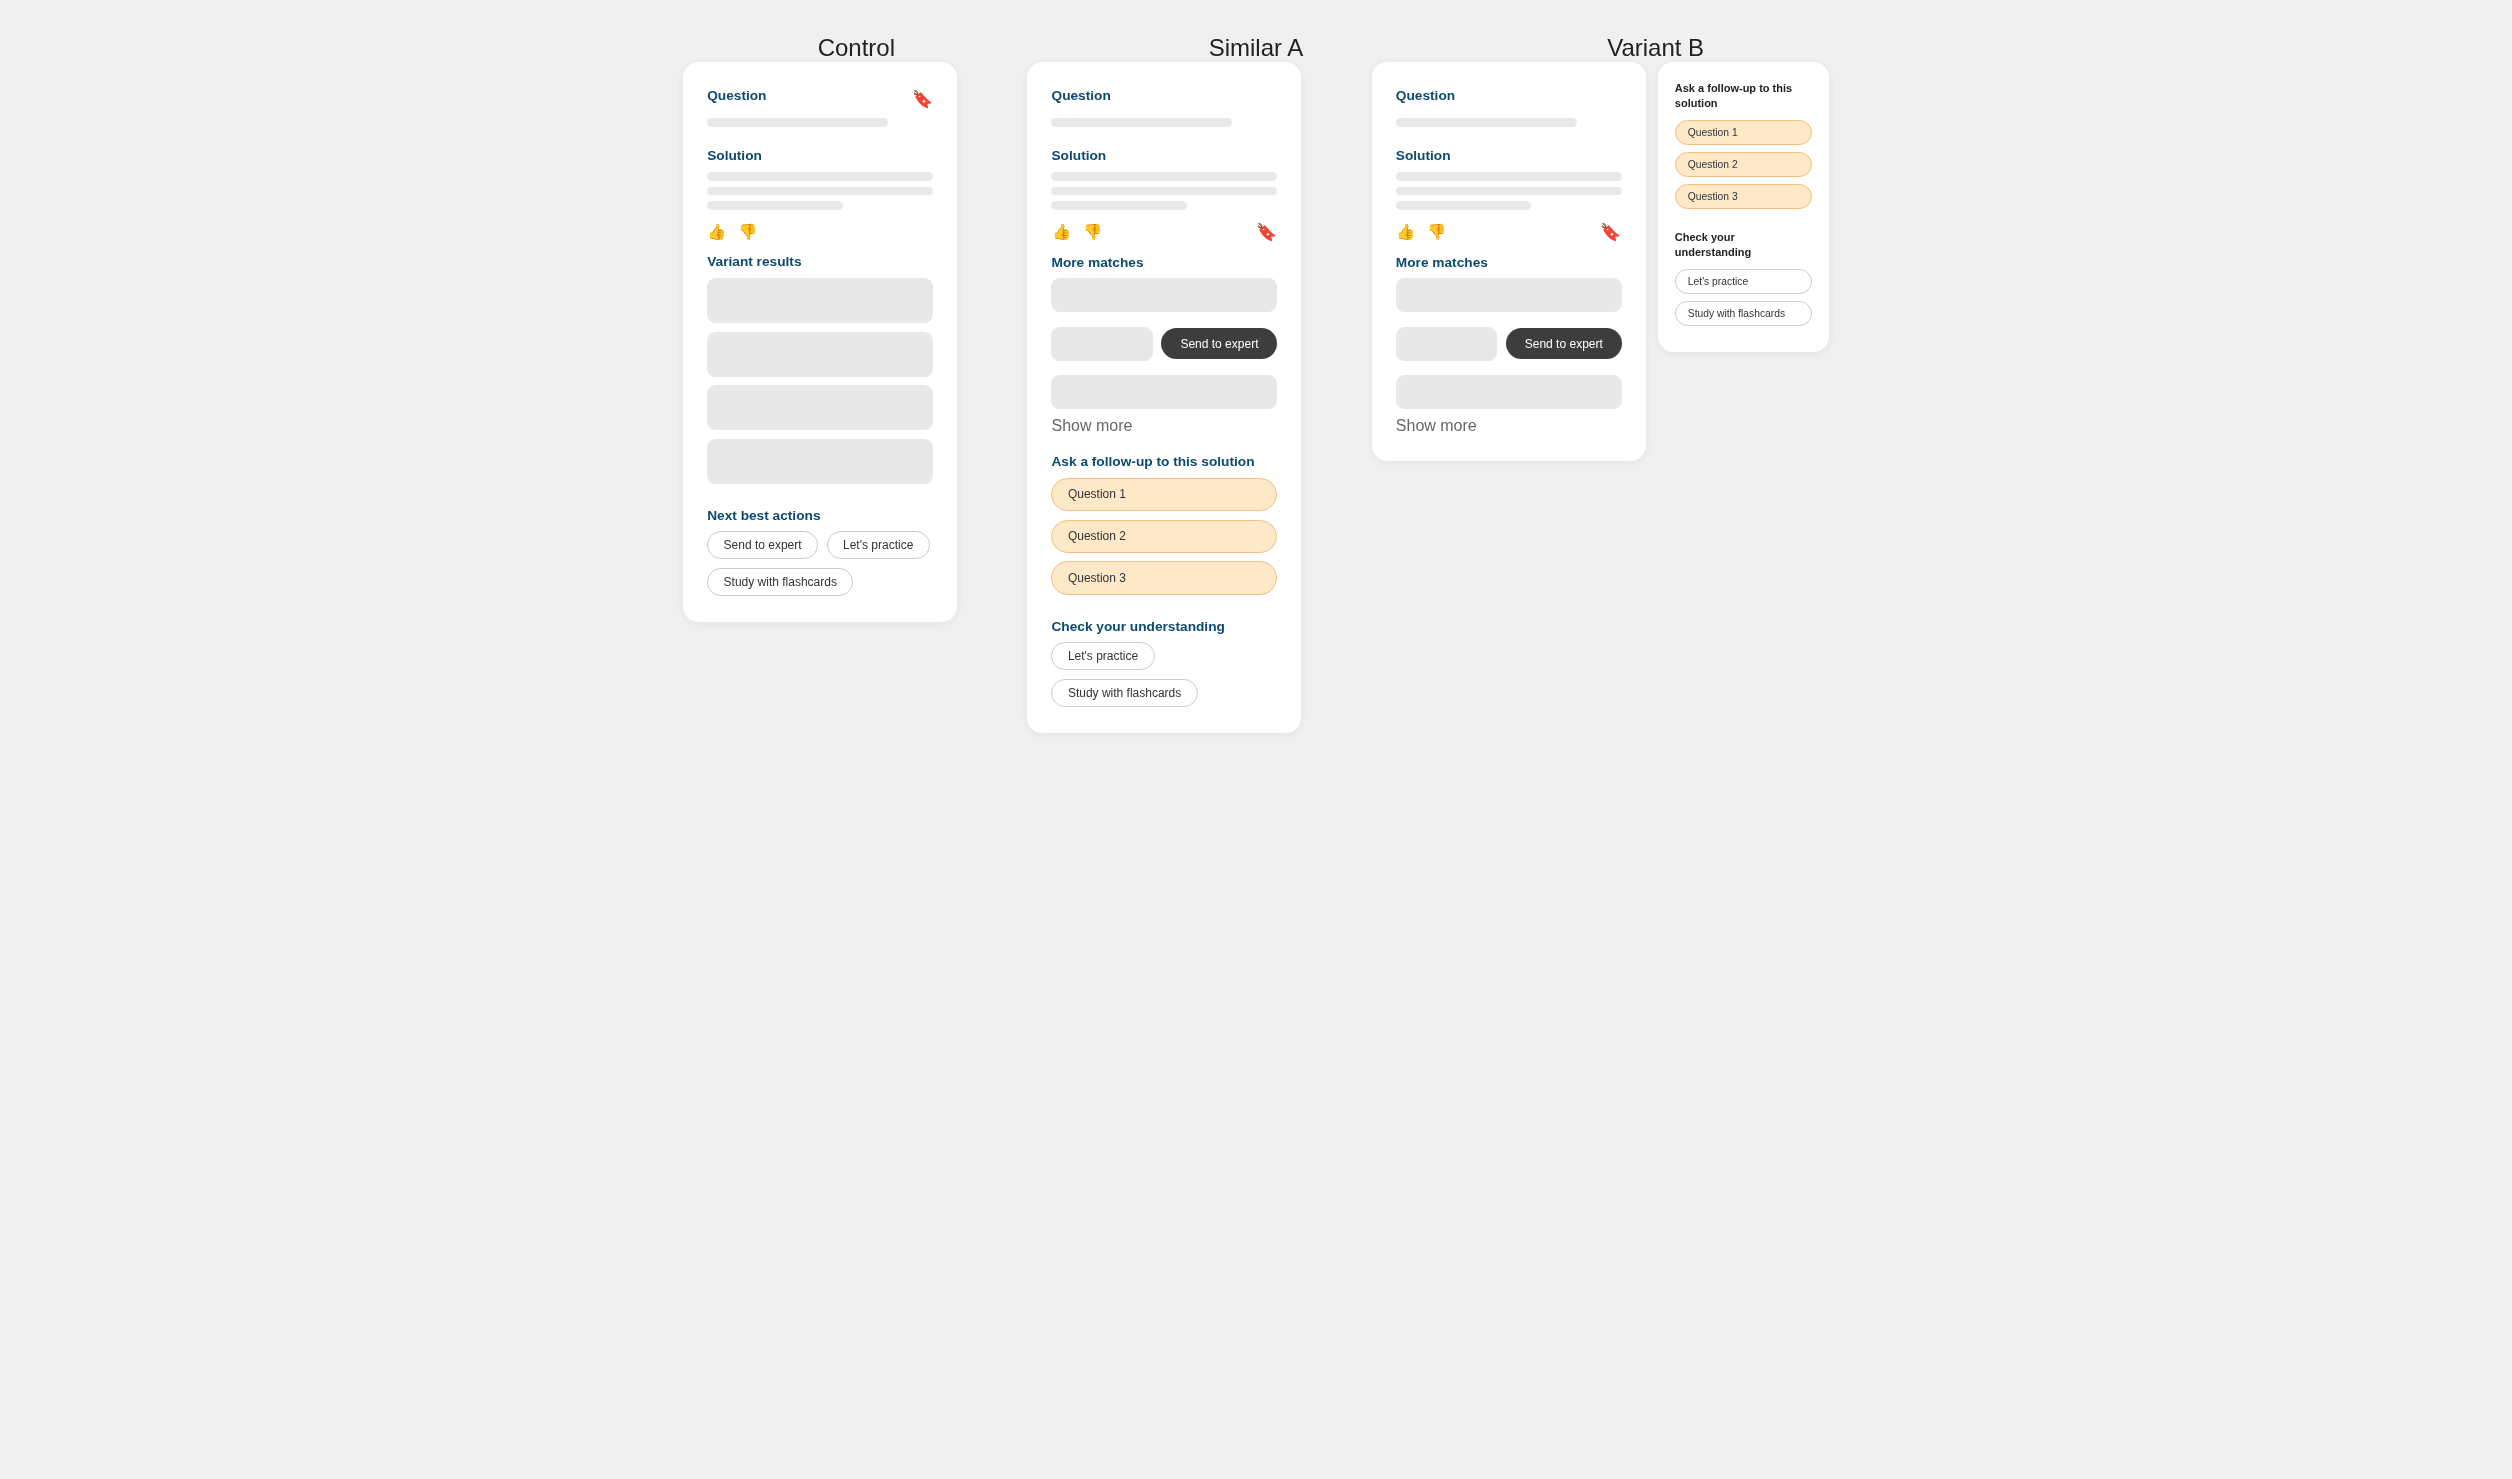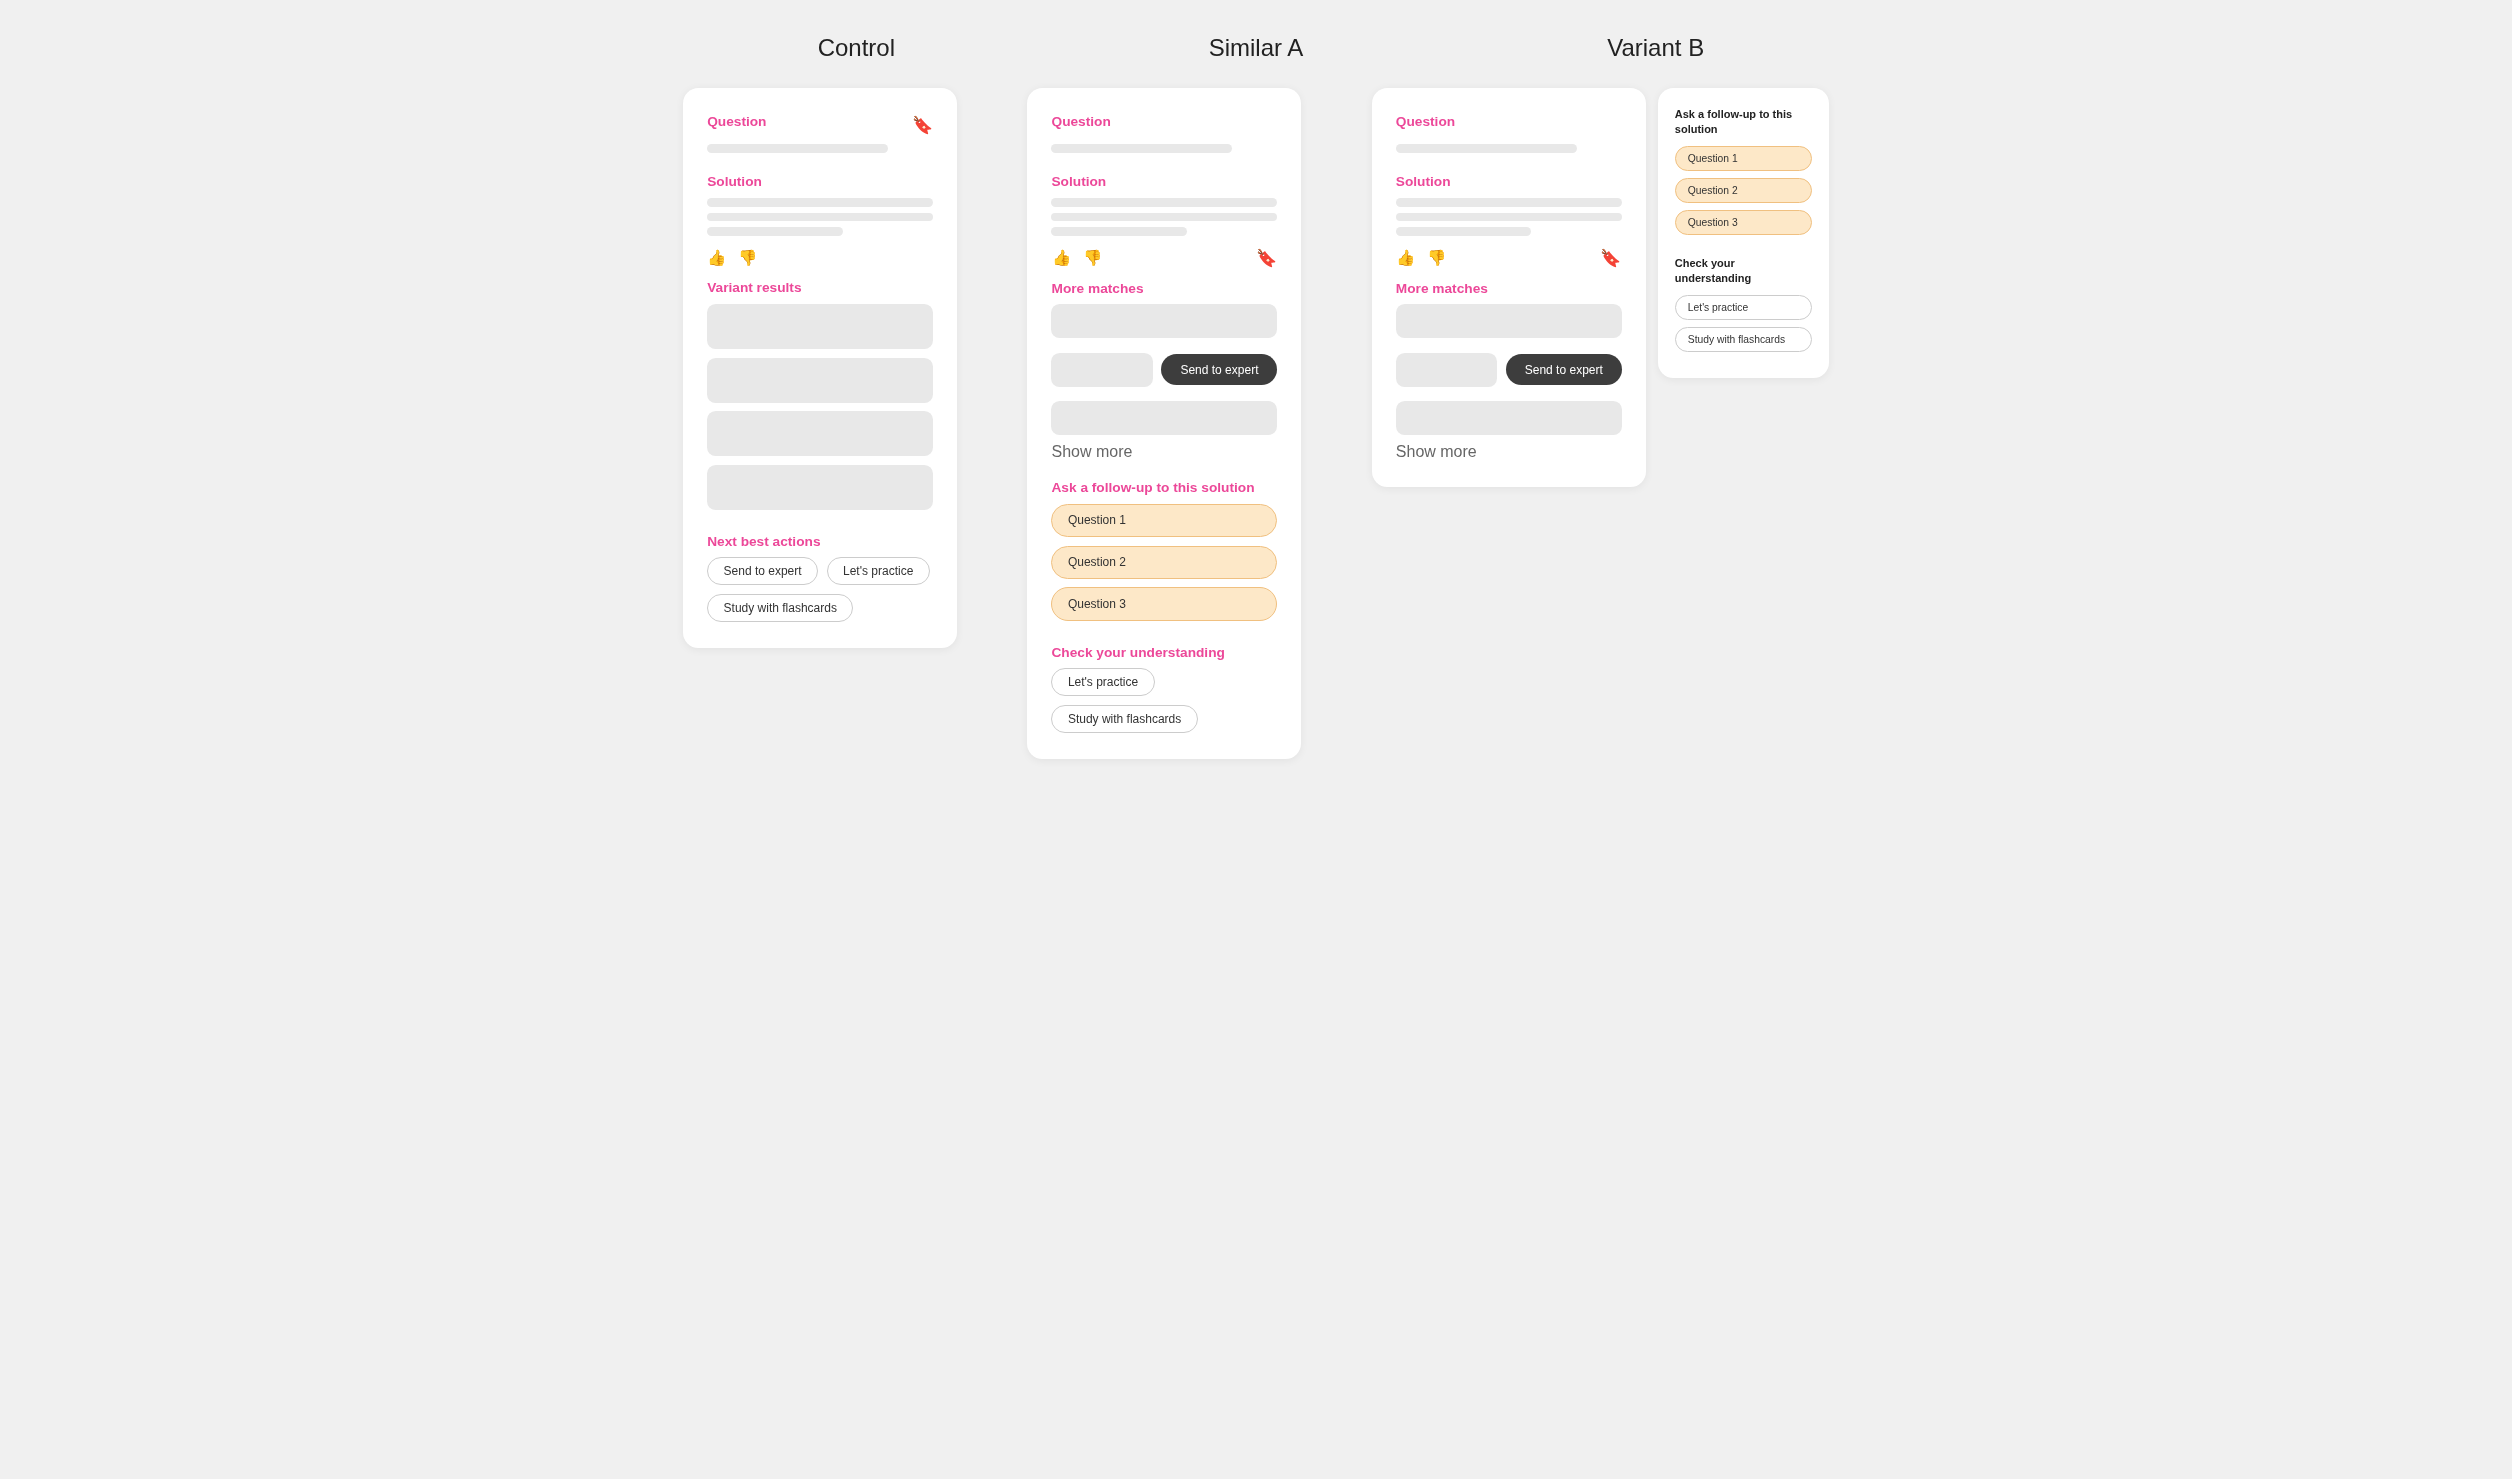--- a/index.html
+++ b/index.html
@@ -10,22 +10,21 @@
       display: flex;
       flex-direction: column;
       align-items: center;
       padding: 34px 17px;
     }
 
     .page-title-row {
       display: flex;
       width: 100%;
       max-width: 1199px;
-      justify-content: flex-start;
-      margin-bottom: 26px;
+      justify-content: flex-end;
     }
 
     .column-title {
       font-size: 24px;
       font-weight: 400;
       color: #222;
       text-align: center;
       flex: 1;
     }
 
@@ -80,21 +79,21 @@
       padding: 19px 17px;
       width: 171px;
       flex-shrink: 0;
       box-shadow: 0 1.7px 8.6px rgba(0,0,0,0.06);
     }
 
     
     .section-label {
       font-size: 13.7px;
       font-weight: 600;
-      color: #ec4899;
+      color: #0c4a6e;
       margin-bottom: 8.6px;
     }
 
     .skeleton-bar {
       background: #e8e8e8;
       border-radius: 5.1px;
       height: 8.6px;
       margin-bottom: 6px;
     }
     .skeleton-bar.full { width: 100%; }

